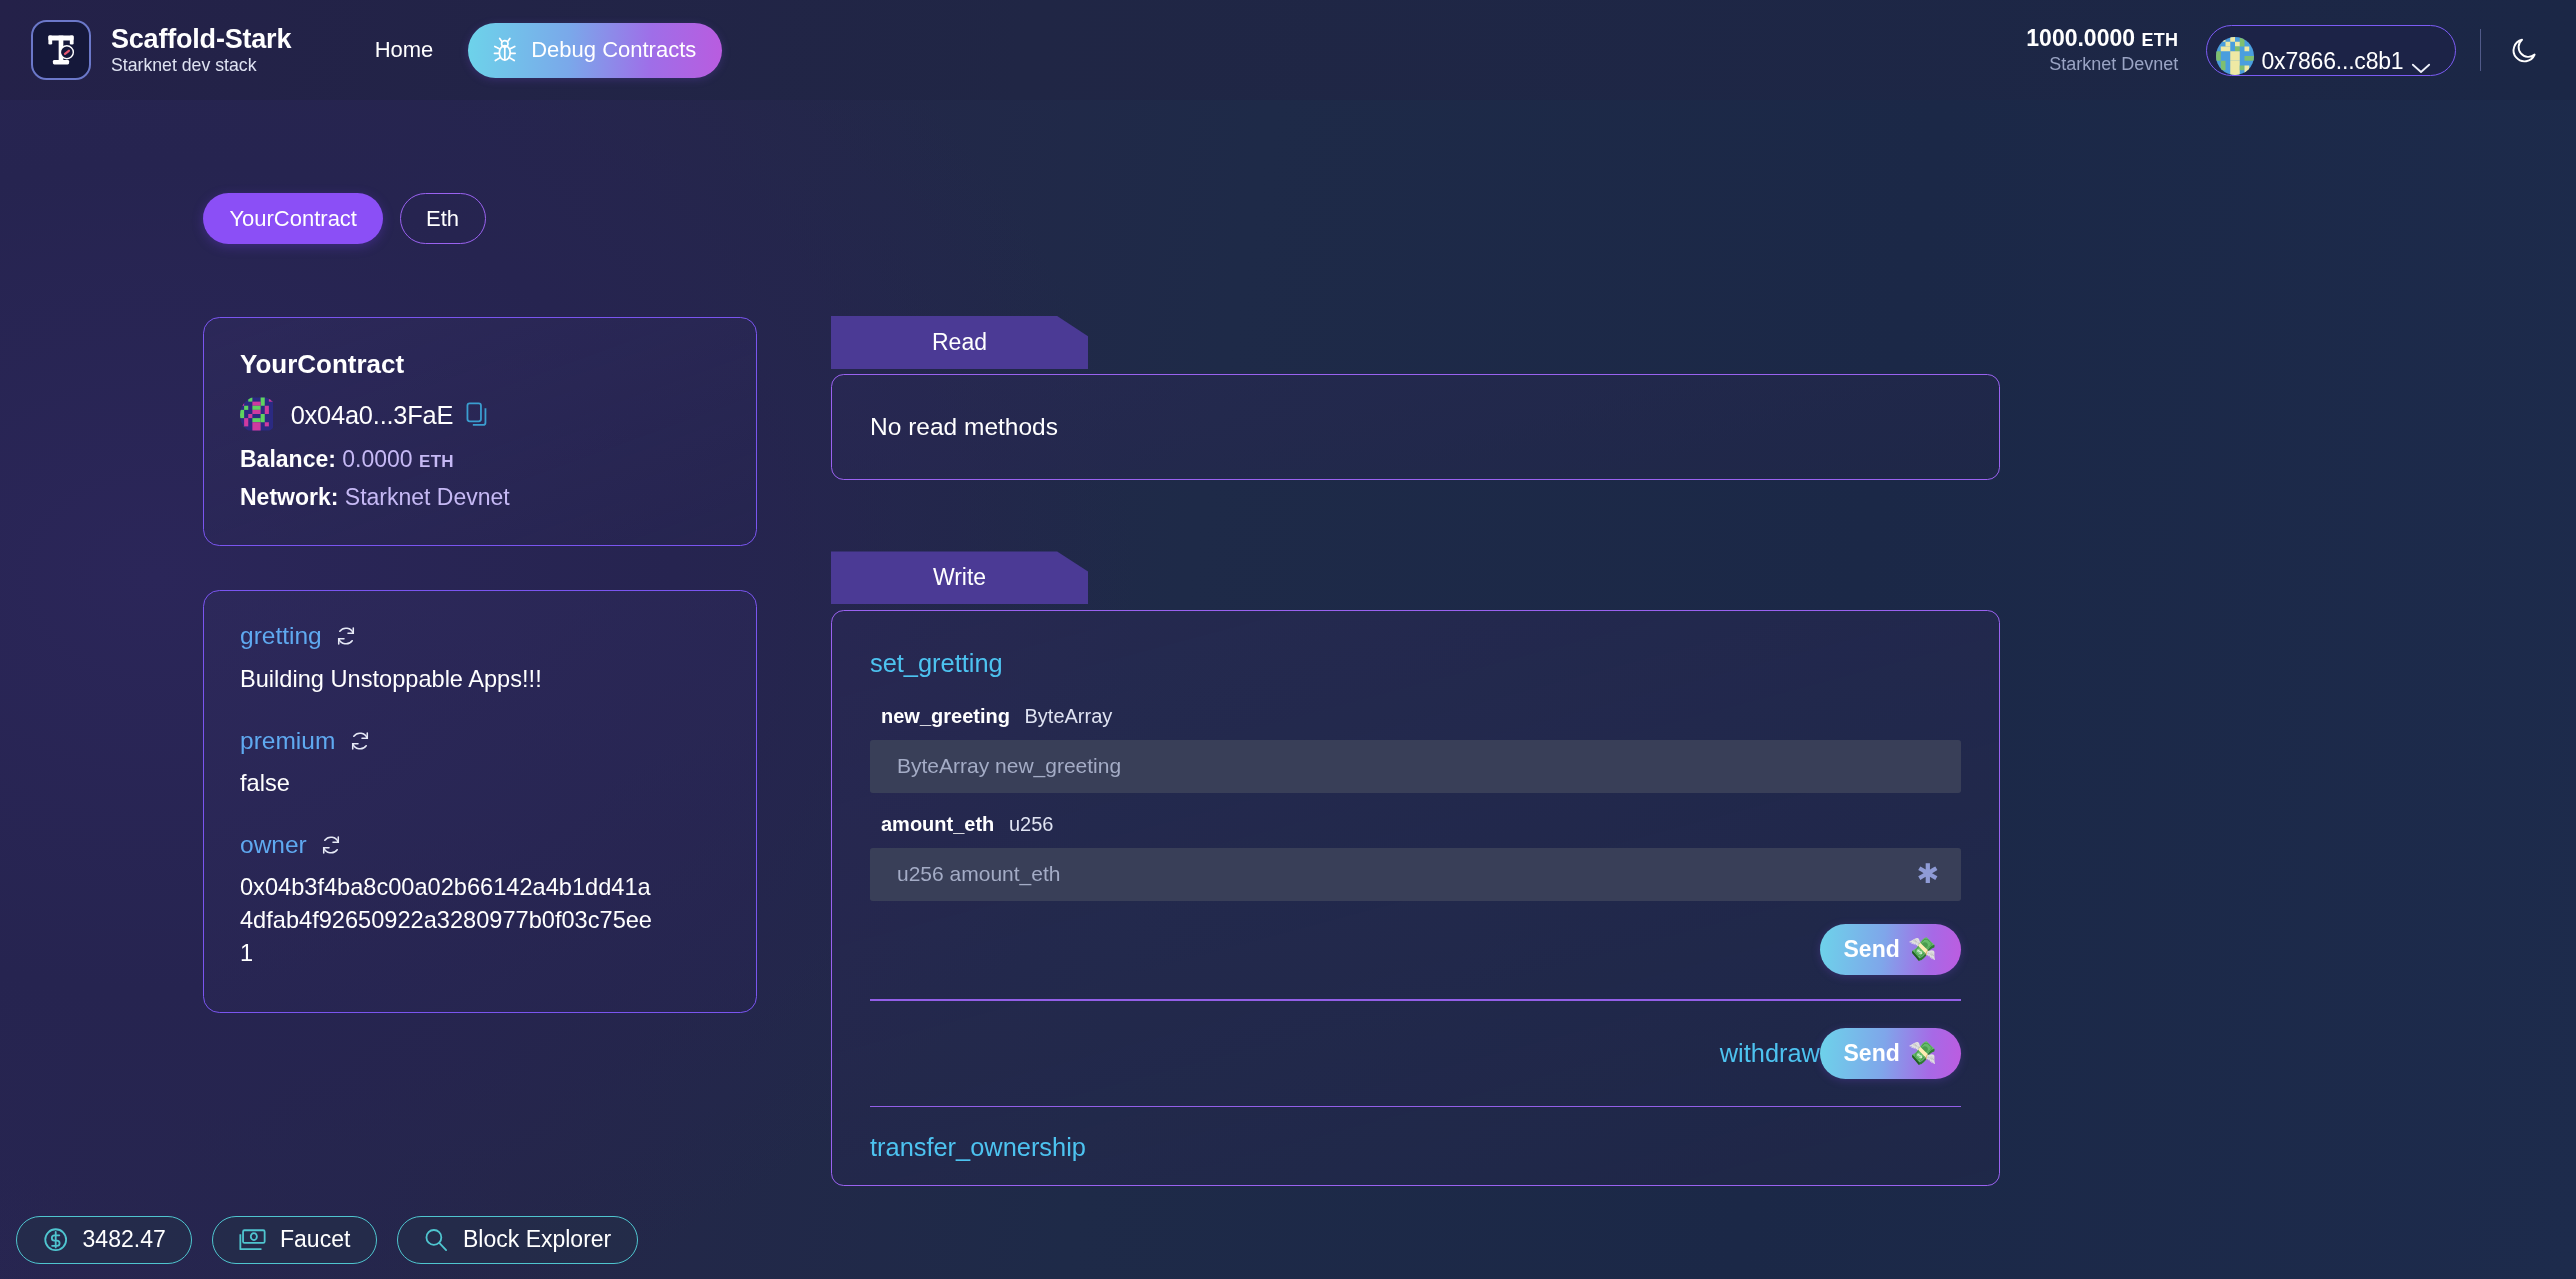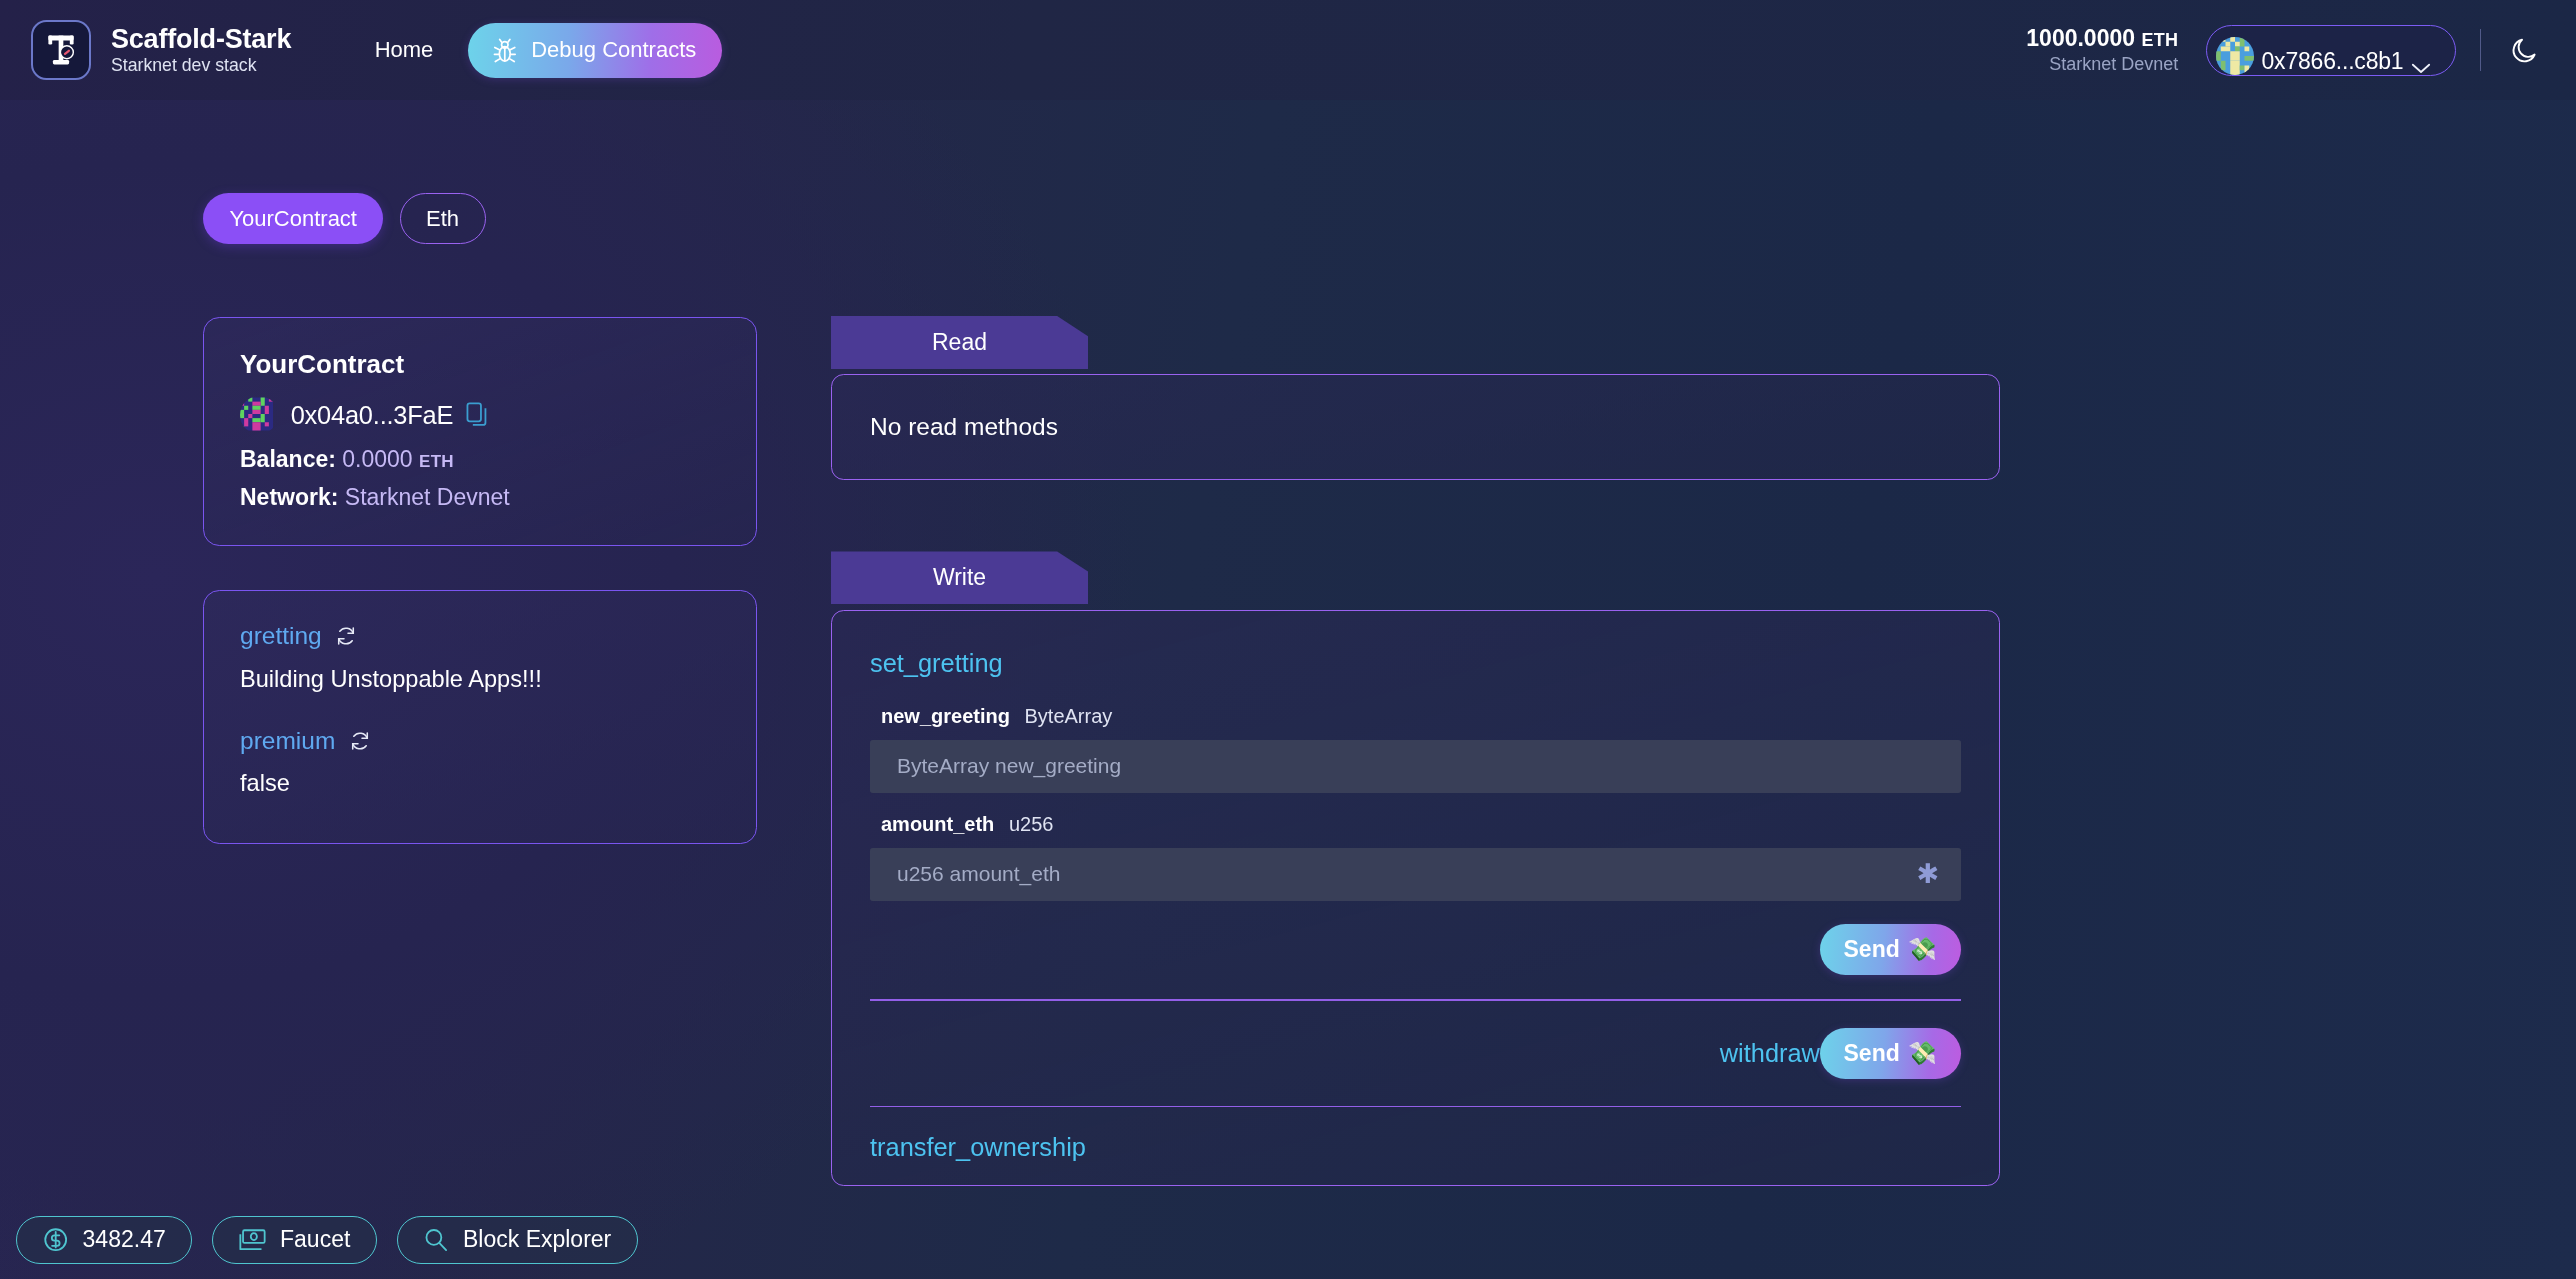--- a/index.html
+++ b/index.html
@@ -39,21 +39,21 @@
   .brand-sub { font-size: 17.7px; color: #dfe3f2; font-weight: 400; margin-top: 2.7px; }
 
   .nav { display: flex; align-items: center; gap: 9px; margin-left: 58px; }
   .nav-link {
     font-size: 22px; color: #ffffff;
     padding: 14.5px 25.4px; border-radius: 907px;
     white-space: nowrap;
   }
   .nav-link.active {
     background: linear-gradient(92deg, #6dd3ea 0%, #7aa8ea 40%, #9f6ee8 72%, #b95cdf 100%);
-    display: flex; align-items: flex-end; gap: 14.5px;
+    display: flex; align-items: center; gap: 14.5px;
     font-weight: 400;
     box-shadow: 0 1.8px 9px rgba(120,80,220,0.25);
   }
 
   .header-right {
     margin-left: auto;
     display: flex; align-items: center; gap: 23.6px;
   }
   .balance-block { text-align: right; line-height: 1.18; margin-right: 3.6px; }
   .balance-amount { font-size: 23px; font-weight: 700; color: #ffffff; }
@@ -352,20 +352,34 @@
               <path d="M19 8 A8.5 8.5 0 0 0 4.2 5.8"></path>
               <path d="M3 14 A8.5 8.5 0 0 0 17.8 16.2"></path>
               <path d="M19 2.2 V8 H13.2"></path>
               <path d="M3 19.8 V14 H8.8"></path>
             </svg>
           </span>
         </div>
         <div class="var-value">false</div>
       </div>
 
+      <div class="var-block">
+        <div class="var-head">
+          <span class="var-name">owner</span>
+          <span>
+            <svg width="20" height="20" viewBox="0 0 22 22" fill="none" stroke="#e6e9f6" stroke-width="1.7" stroke-linecap="round">
+              <path d="M19 8 A8.5 8.5 0 0 0 4.2 5.8"></path>
+              <path d="M3 14 A8.5 8.5 0 0 0 17.8 16.2"></path>
+              <path d="M19 2.2 V8 H13.2"></path>
+              <path d="M3 19.8 V14 H8.8"></path>
+            </svg>
+          </span>
+        </div>
+        <div class="var-value mono-wrap">0x04b3f4ba8c00a02b66142a4b1dd41a4dfab4f92650922a3280977b0f03c75ee1</div>
+      </div>
 
     </div>
   </div>
 
   <div class="right-col">
 
     <div class="section-tab">Read</div>
     <div class="panel" style="padding:38px;">
       <div class="panel-empty-text">No read methods</div>
     </div>

